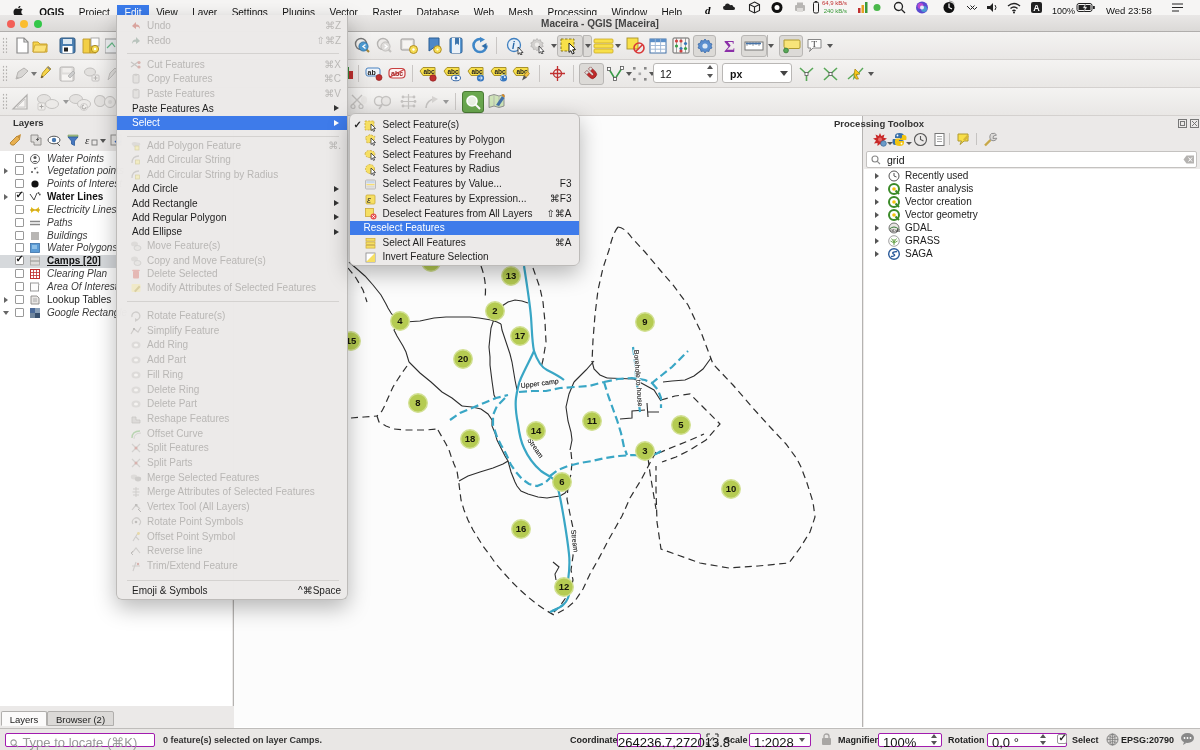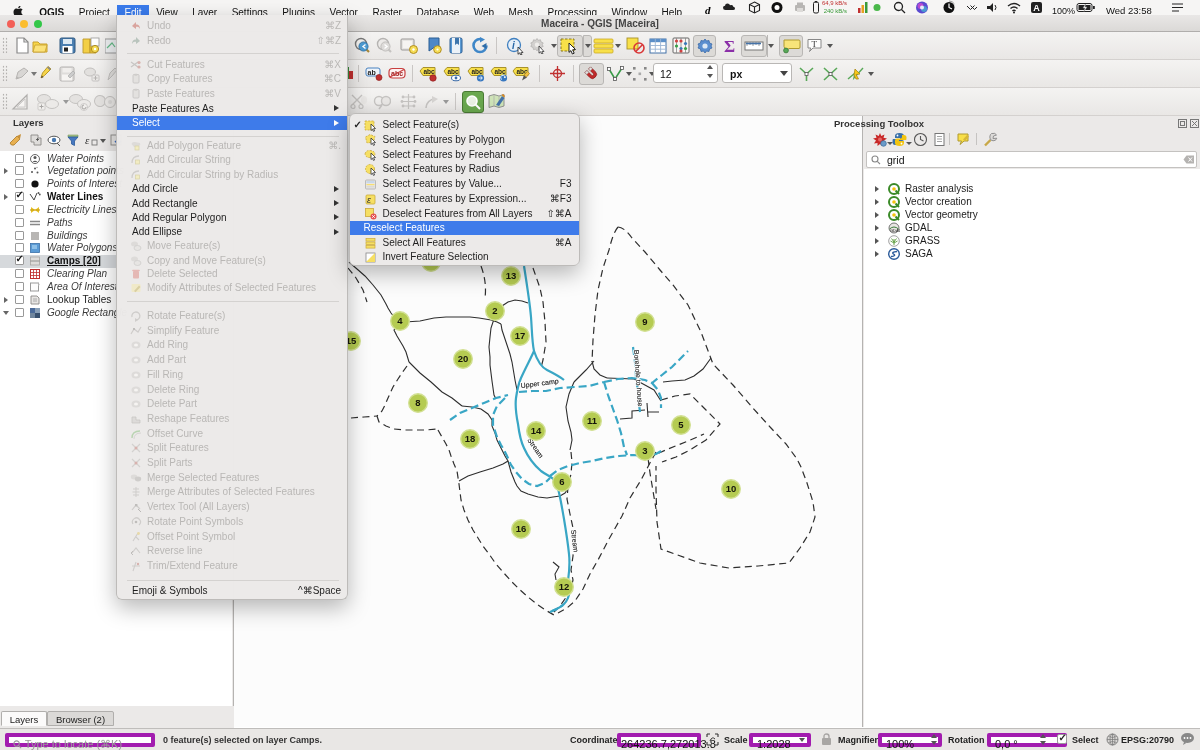--- a/index.html
+++ b/index.html
@@ -34,21 +34,21 @@
 #rp-icons { position:absolute; left:868px; top:131px; width:160px; height:17px; }
 #rp-search { position:absolute; left:866px; top:151px; width:331px; height:17px; background:#fff; border:1px solid #c4c2c0; border-radius:2px; font-size:10.5px; font-weight:500; color:#111; padding:1.5px 0 0 20px; }
 #rp-tree { position:absolute; left:864px; top:169px; width:336px; height:558px; background:#fff; }
 .prow { position:absolute; left:0; width:330px; height:13px; font-size:10px; color:#1c1c1c; }
 .prow .exp { position:absolute; left:11px; top:3.5px; width:0; height:0; border-left:4px solid #555; border-top:3px solid transparent; border-bottom:3px solid transparent; }
 .prow .pic { position:absolute; left:24px; top:0; width:12px; height:12px; }
 .prow .pt { position:absolute; left:41px; top:0.5px; white-space:nowrap; }
 #tabbar { position:absolute; left:0; top:706px; width:234px; height:22px; background:#ebe9e8; }
 .tab { position:absolute; top:5px; height:15px; font-size:9.5px; color:#222; text-align:center; border:1px solid #b0aeac; padding-top:1.5px; border-radius:2px 2px 0 0; }
 #statusbar { position:absolute; left:0; top:728px; width:1200px; height:22px; background:#e9e7e5; border-top:1px solid #bfbdbb; font-size:9px; color:#222; }
-.sb-box { position:absolute; top:3.5px; height:14px; background:#fff; border:4px solid #a21caf; border-radius:2px; font-size:11px; color:#111; padding:1.5px 0 0 4px; }
+.sb-box { position:absolute; top:3.5px; height:14px; background:#fff; border:1px solid #a21caf; border-radius:2px; font-size:13px; color:#111; padding:1.5px 0 0 4px; }
 .sb-lab { position:absolute; top:6px; font-size:9px; color:#222; }
 .menu { position:absolute; background:rgba(236,234,233,0.98); border:1px solid #bdbbb9; box-shadow:0 8px 22px rgba(0,0,0,0.28); font-size:10px; color:#1e1e1e; }
 #editmenu { left:116px; top:15px; width:232px; height:585px; border-radius:0 0 6px 6px; border-top:none; }
 #selmenu { left:348.5px; top:113px; width:231px; height:153px; border-radius:6px; }
 .mrow { position:absolute; left:0; width:100%; height:14px; line-height:14px; white-space:nowrap; }
 .mrow .lab { position:absolute; left:30px; }
 .mrow .lab0 { position:absolute; left:15px; }
 .mrow .sc { position:absolute; right:6px; color:#1e1e1e; }
 .mrow .arr { position:absolute; right:8px; top:3.5px; width:0; height:0; border-left:5px solid #333; border-top:3.5px solid transparent; border-bottom:3.5px solid transparent; }
 .dis { color:#b9b7b5 !important; }
@@ -764,20 +764,28 @@
     <div id="rp-search">grid</div>
     <svg style="position:absolute;left:871px;top:155px;" width="10" height="10" viewBox="0 0 10 10">
       <circle cx="4" cy="4" r="3" fill="none" stroke="#888" stroke-width="1.1"></circle>
       <path d="M6.3 6.3 L9 9" stroke="#888" stroke-width="1.1"></path>
     </svg>
     <svg style="position:absolute;left:1183px;top:155px;" width="12" height="9" viewBox="0 0 12 9">
       <path d="M3.5 0.5 L11 0.5 L11 8.5 L3.5 8.5 L0.5 4.5 Z" fill="#b5b3b1"></path>
       <path d="M5.5 2.5 L9 6.5 M9 2.5 L5.5 6.5" stroke="#fff" stroke-width="1"></path>
     </svg>
     <div id="rp-tree">
+      <div class="prow" style="top:0.5px;">
+        <span class="exp"></span>
+        <span class="pic"><svg width="12" height="12" viewBox="0 0 12 12">
+            <circle cx="6" cy="6" r="5" fill="none" stroke="#555" stroke-width="1"></circle>
+            <path d="M6 3 L6 6 L8.5 7" stroke="#555" stroke-width="1" fill="none"></path>
+          </svg></span>
+        <span class="pt">Recently used</span>
+      </div>
       <div class="prow" style="top:13.5px;">
         <span class="exp"></span>
         <span class="pic"><svg width="12" height="12" viewBox="0 0 12 12">
             <circle cx="6" cy="6" r="5" fill="none" stroke="#3a8a28" stroke-width="2"></circle>
             <circle cx="6" cy="6" r="1.8" fill="#f2c410"></circle>
             <path d="M7.5 7.5 L11 11" stroke="#3a8a28" stroke-width="2"></path>
           </svg></span>
         <span class="pt">Raster analysis</span>
       </div>
       <div class="prow" style="top:26.5px;">

